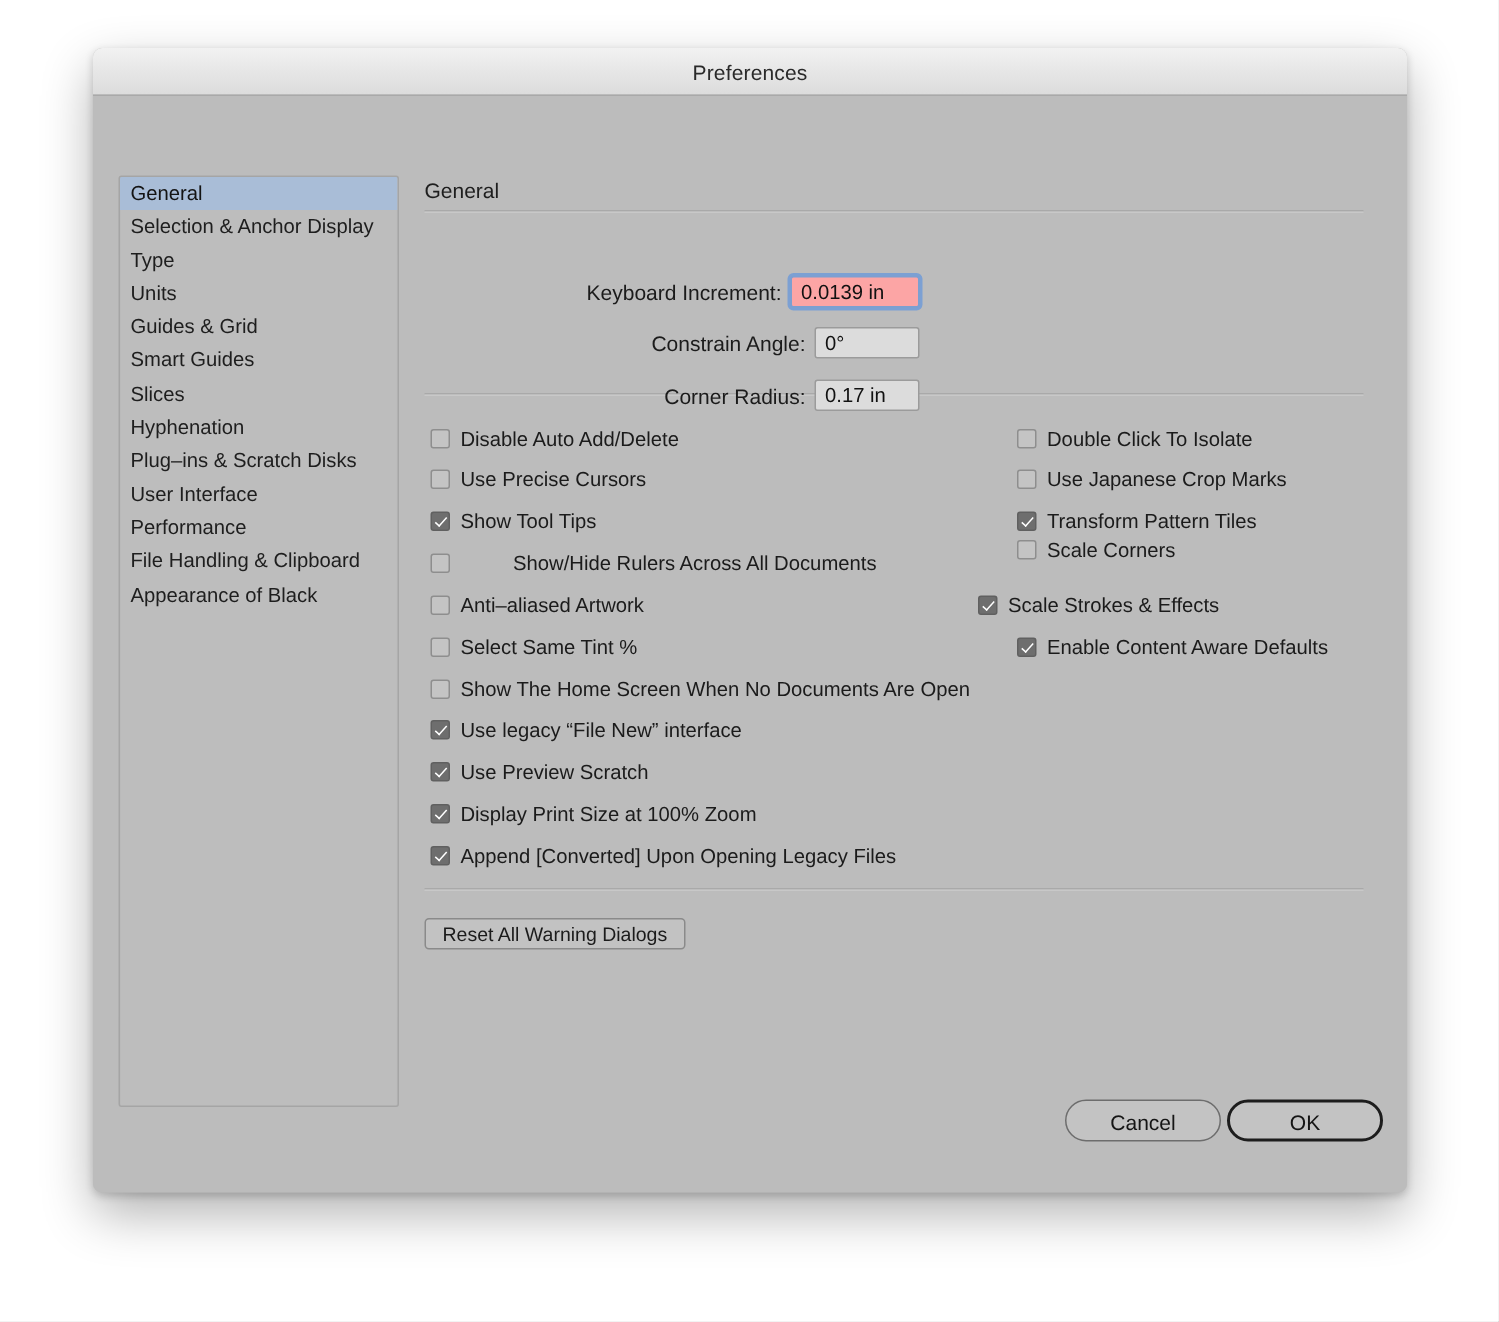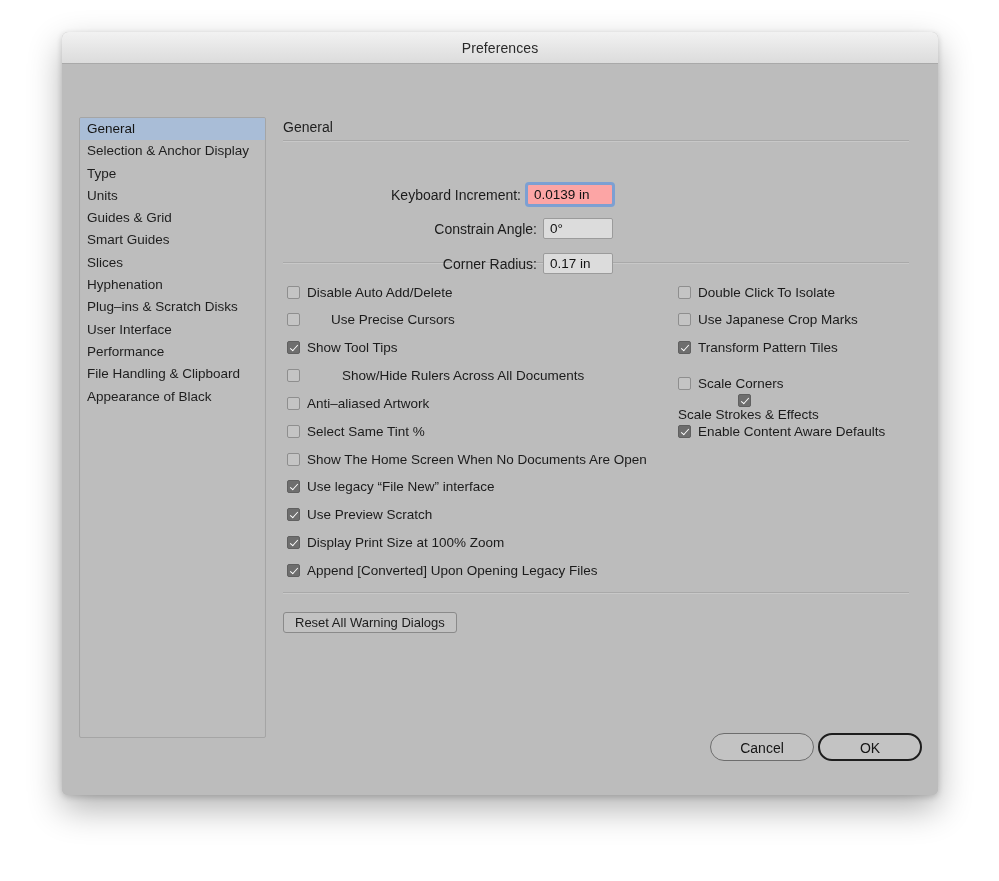--- a/index.html
+++ b/index.html
@@ -261,21 +261,21 @@
             <div class="field-label" style="width: 360px;">Corner Radius:</div>
             <input type="text" class="field-input" value="0.17 in" style="width: 70px; margin-left: 6px;">
           </div>
         </div>
 
       <div id="cbleft">
           <div class="cb-row" style="left: 225px; top: 219px;">
             <span class="cb-box"></span>
             <span class="cb-label">Disable Auto Add/Delete</span>
           </div>
-          <div class="cb-row" style="left: 225px; top: 246.85px; gap: 24px;">
+          <div class="cb-row" style="left: 225px; top: 246.85px;">
             <span class="cb-box"></span>
             <span class="cb-label">Use Precise Cursors</span>
           </div>
           <div class="cb-row" style="left: 225px; top: 274.7px; justify-content: flex-end;">
             <span class="cb-box checked"></span>
             <span class="cb-label">Show Tool Tips</span>
           </div>
           <div class="cb-row" style="left: 225px; top: 302.55px; gap: 35px;">
             <span class="cb-box"></span>
             <span class="cb-label">Show/Hide Rulers Across All Documents</span>
@@ -315,25 +315,25 @@
             <span class="cb-label">Double Click To Isolate</span>
           </div>
           <div class="cb-row" style="left: 616px; top: 246.85px;">
             <span class="cb-box"></span>
             <span class="cb-label">Use Japanese Crop Marks</span>
           </div>
           <div class="cb-row" style="left: 616px; top: 274.7px;">
             <span class="cb-box checked"></span>
             <span class="cb-label">Transform Pattern Tiles</span>
           </div>
-          <div class="cb-row" style="left: 616px; top: 310px;">
+          <div class="cb-row" style="left: 616px; top: 293px;">
             <span class="cb-box"></span>
             <span class="cb-label">Scale Corners</span>
           </div>
-          <div class="cb-row" style="left: 616px; top: 330.4px; flex-direction: column;">
+          <div class="cb-row" style="left: 590px; top: 330.4px;">
             <span class="cb-box checked"></span>
             <span class="cb-label">Scale Strokes &amp; Effects</span>
           </div>
           <div class="cb-row" style="left: 616px; top: 358.25px;">
             <span class="cb-box checked"></span>
             <span class="cb-label">Enable Content Aware Defaults</span>
           </div>
         </div>
 
       <button class="btn-reset">Reset All Warning Dialogs</button>

